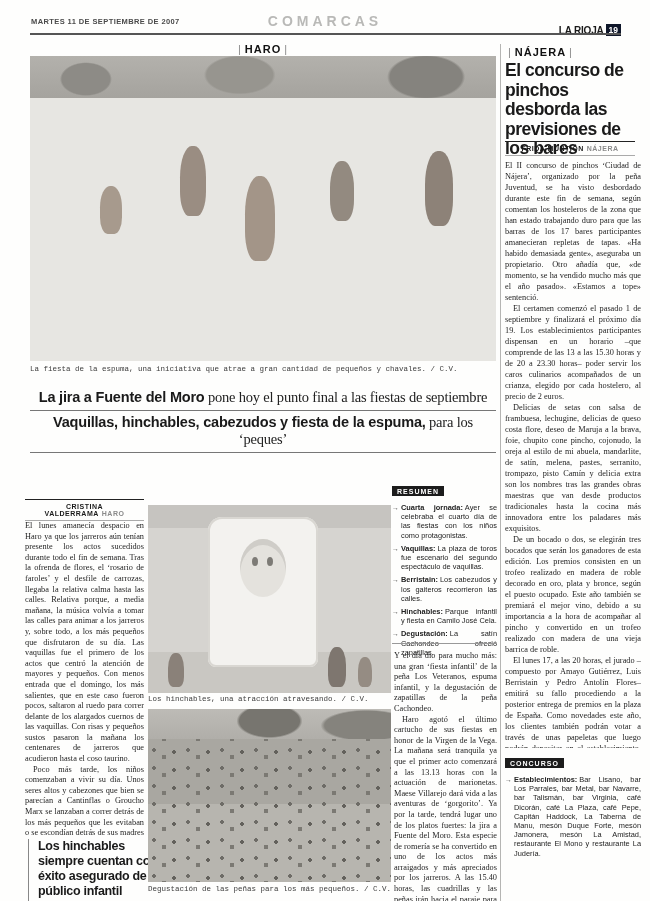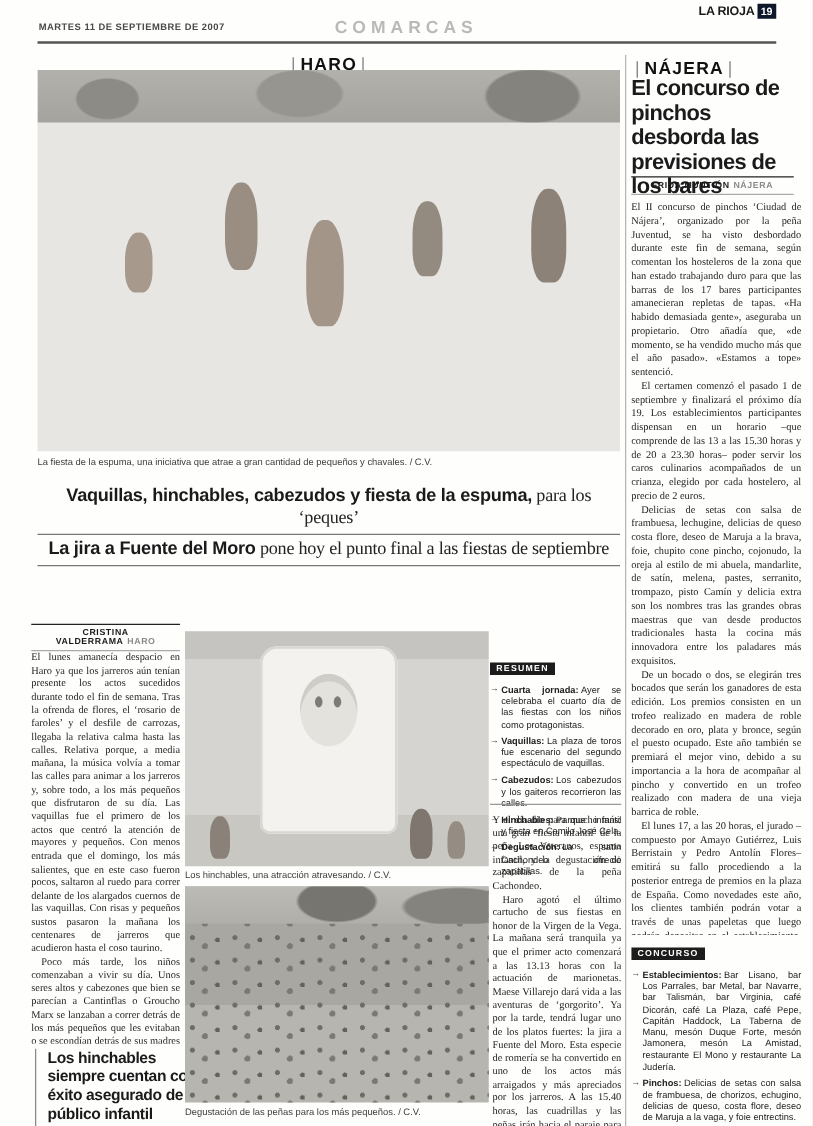--- a/index.html
+++ b/index.html
@@ -2,27 +2,27 @@
 <html><head>
 <meta charset="utf-8">
 <style>
   html,body{margin:0;padding:0;background:#e8e8e8;}
   .page{position:relative;width:650px;height:901px;background:#fefefd;margin:0 auto;
         font-family:"Liberation Sans",sans-serif;color:#1a1a1a;overflow:hidden;}
   
   .m-date{position:absolute;left:31px;top:17px;font-size:7.5px;font-weight:bold;color:#4a4a4a;letter-spacing:.4px;}
   .m-section{position:absolute;left:0;right:0;top:13px;text-align:center;font-size:14px;color:#b9b9b7;
              letter-spacing:4px;font-weight:bold;}
-  .m-right{position:absolute;right:29px;top:3px;display:flex;align-items:center;gap:2px;}
+  .m-right{position:absolute;right:29px;top:24px;display:flex;align-items:center;gap:2px;}
   .m-paper{font-size:10px;font-weight:bold;letter-spacing:-.2px;}
   .pagebox{display:inline-block;background:#0f172a;color:#fff;font-size:8.5px;font-weight:bold;
            padding:1px 3px;line-height:10px;}
   .rule-masthead{position:absolute;left:30px;right:29px;top:33px;height:2px;background:#555;}
   
-  .kicker{font-size:14px;font-weight:bold;letter-spacing:1px;color:#111;}
+  .kicker{font-size:11px;font-weight:bold;letter-spacing:1px;color:#111;}
   .kicker .bar{color:#8a8a8a;font-weight:normal;padding:0 3px;}
   .kicker-haro{position:absolute;left:30px;top:43px;width:466px;text-align:center;}
   
   .photo{position:absolute;overflow:hidden;background:#cfcdc9;}
   .photo-lead{left:30px;top:56px;width:466px;height:305px;
     background:
       radial-gradient(ellipse 70px 40px at 12% 62%, #fdfdfc 0 60%, transparent 65%),
       radial-gradient(ellipse 90px 55px at 34% 78%, #fcfcfa 0 60%, transparent 66%),
       radial-gradient(ellipse 110px 60px at 62% 85%, #fbfbf9 0 60%, transparent 66%),
       radial-gradient(ellipse 95px 50px at 86% 70%, #fcfcfb 0 60%, transparent 66%),
@@ -59,21 +59,21 @@
       radial-gradient(circle 2px at 6px 5px, #6e6c67 95%, transparent),
       radial-gradient(circle 2.5px at 16px 12px, #7b7973 95%, transparent),
       radial-gradient(circle 2px at 26px 7px, #63615c 95%, transparent),
       linear-gradient(#c3c1bc 0 16%, #a9a7a1 16% 55%, #b7b5af 55% 100%);
     background-size:34px 18px,34px 18px,34px 18px,100% 100%;}
   .crowd-trees{position:absolute;left:0;top:0;right:0;height:30px;
     background:
       radial-gradient(ellipse 50px 26px at 50% 40%, #77756f 0 60%, transparent 66%),
       radial-gradient(ellipse 70px 24px at 90% 55%, #85837d 0 60%, transparent 66%),
       linear-gradient(#bdbbb6,#b0aea9);}
-  .caption{position:absolute;font-size:7.5px;color:#3c3c3c;font-family:Liberation Sans, sans-serif;}
+  .caption{position:absolute;font-size:7.5px;color:#3c3c3c;font-family:Liberation Mono, monospace;}
   
   .subheads{position:absolute;left:30px;top:386px;width:466px;text-align:center;}
   .subline{padding:3px 0 4px;font-size:14.5px;letter-spacing:-.2px;border-bottom:1px solid #777;}
   .subline b{font-family:"Liberation Sans",sans-serif;font-weight:bold;}
   .subline .rest{font-family:"Liberation Serif",serif;font-weight:normal;color:#222;}
   .headline{position:absolute;left:30px;top:437px;width:466px;text-align:center;
             font-size:39px;font-weight:bold;letter-spacing:-1.5px;line-height:46px;}
   
   .byline{border-top:1.5px solid #222;border-bottom:1px solid #aaa;text-align:center;
           font-size:7px;font-weight:bold;letter-spacing:.5px;padding:3px 0;}
@@ -92,21 +92,21 @@
              overflow:hidden;}
   
   .databox{font-family:"Liberation Sans",sans-serif;}
   .databox-hd{display:inline-block;background:#1c1c1c;color:#fff;font-size:7px;font-weight:bold;
               letter-spacing:1px;padding:2px 5px 1px;}
   .db-items{margin-top:5px;}
   .db-item{position:relative;font-size:7.4px;line-height:9.2px;padding-left:9px;margin-bottom:4px;
            color:#222;text-align:justify;}
   .db-item .arrow{position:absolute;left:0;top:0;color:#555;font-size:7px;}
   .db-item b{margin-right:2px;}
-  .resumen{position:absolute;left:392px;top:524px;width:105px;}
+  .resumen{position:absolute;left:392px;top:480px;width:105px;}
   .rule-resumen{position:absolute;left:392px;top:643px;width:105px;height:1px;background:#999;}
   .concurso{position:absolute;left:505px;top:752px;width:136px;height:149px;overflow:hidden;}
   
   .vdivider{position:absolute;left:500px;top:44px;bottom:0;width:1px;background:#b5b5b3;}
   .kicker-najera{position:absolute;left:505px;top:46px;}
   .naj-headline{position:absolute;left:505px;top:61px;width:136px;font-size:17.5px;font-weight:bold;
                 line-height:19.5px;letter-spacing:-.5px;}
   .byline-najera{position:absolute;left:505px;top:141px;width:130px;}
   .naj-body{position:absolute;left:505px;top:160px;width:136px;height:588px;font-size:8.3px;line-height:11px;}
 </style>
@@ -132,24 +132,24 @@
     <div class="fig f1"></div>
     <div class="fig f2"></div>
     <div class="fig f3"></div>
     <div class="fig f4"></div>
     <div class="fig f5"></div>
   </div>
   <div class="caption" style="left:30px;top:365px;width:466px;">La fiesta de la espuma, una iniciativa que atrae a gran cantidad de pequeños y chavales. / C.V.</div>
 
   <div class="subheads">
     <div class="subline">
+      <b>La jira a Fuente del Moro</b><span class="rest"> pone hoy el punto final a las fiestas de septiembre</span>
+    </div>
+    <div class="subline">
       <b>Vaquillas, hinchables, cabezudos y fiesta de la espuma,</b><span class="rest"> para los ‘peques’</span>
-    </div>
-    <div class="subline">
-      <b>La jira a Fuente del Moro</b><span class="rest"> pone hoy el punto final a las fiestas de septiembre</span>
     </div>
   </div>
 
 
   <div class="byline byline-haro">
     <span>CRISTINA VALDERRAMA</span><span class="place">HARO</span>
   </div>
 
   <div class="bodytext col1">
       <p>El lunes amanecía despacio en Haro ya que los jarreros aún tenían presente los actos sucedidos durante todo el fin de semana. Tras la ofrenda de flores, el ‘rosario de faroles’ y el desfile de carrozas, llegaba la relativa calma hasta las calles. Relativa porque, a media mañana, la música volvía a tomar las calles para animar a los jarreros y, sobre todo, a los más pequeños que disfrutaron de su día. Las vaquillas fue el primero de los actos que centró la atención de mayores y pequeños. Con menos entrada que el domingo, los más salientes, que en este caso fueron pocos, saltaron al ruedo para correr delante de los alargados cuernos de las vaquillas. Con risas y pequeños sustos pasaron la mañana los centenares de jarreros que acudieron hasta el coso taurino.</p>
@@ -177,21 +177,21 @@
   <div class="databox resumen">
     <div class="databox-hd">RESUMEN</div>
     <div class="db-items">
         <div class="db-item">
         <span class="arrow">→</span><b>Cuarta jornada:</b><span>Ayer se celebraba el cuarto día de las fiestas con los niños como protagonistas.</span>
       </div>
         <div class="db-item">
         <span class="arrow">→</span><b>Vaquillas:</b><span>La plaza de toros fue escenario del segundo espectáculo de vaquillas.</span>
       </div>
         <div class="db-item">
-        <span class="arrow">→</span><b>Cabezudos:</b><span>Los cabezudos y los gaiteros recorrieron las calles.</span>
+        <span class="arrow">→</span><b>Berristain:</b><span>Los cabezudos y los gaiteros recorrieron las calles.</span>
       </div>
         <div class="db-item">
         <span class="arrow">→</span><b>Hinchables:</b><span>Parque infantil y fiesta en Camilo José Cela.</span>
       </div>
         <div class="db-item">
         <span class="arrow">→</span><b>Degustación:</b><span>La satín Cachondeo ofreció zapatillas.</span>
       </div>
       </div>
   </div>
   <div class="rule-resumen"></div>
@@ -220,19 +220,16 @@
       <p>De un bocado o dos, se elegirán tres bocados que serán los ganadores de esta edición. Los premios consisten en un trofeo realizado en madera de roble decorado en oro, plata y bronce, según el puesto ocupado. Este año también se premiará el mejor vino, debido a su importancia a la hora de acompañar al pincho y convertido en un trofeo realizado con madera de una vieja barrica de roble.</p>
       <p>El lunes 17, a las 20 horas, el jurado –compuesto por Amayo Gutiérrez, Luis Berristain y Pedro Antolín Flores– emitirá su fallo procediendo a la posterior entrega de premios en la plaza de España. Como novedades este año, los clientes también podrán votar a través de unas papeletas que luego podrán depositar en el establecimiento, al precio de 34 euros.</p>
     </div>
 
   <div class="databox concurso">
     <div class="databox-hd">CONCURSO</div>
     <div class="db-items">
         <div class="db-item">
         <span class="arrow">→</span><b>Establecimientos:</b><span>Bar Lisano, bar Los Parrales, bar Metal, bar Navarre, bar Talismán, bar Virginia, café Dicorán, café La Plaza, café Pepe, Capitán Haddock, La Taberna de Manu, mesón Duque Forte, mesón Jamonera, mesón La Amistad, restaurante El Mono y restaurante La Judería.</span>
       </div>
-        <div class="db-item">
-        <span class="arrow">→</span><b>Pinchos:</b><span>Delicias de setas con salsa de frambuesa, de chorizos, echugino, delicias de queso, costa flore, deseo de Maruja a la vaga, y foie entrectins.</span>
-      </div>
       </div>
   </div>
 
 </div>
 
 </body></html>

